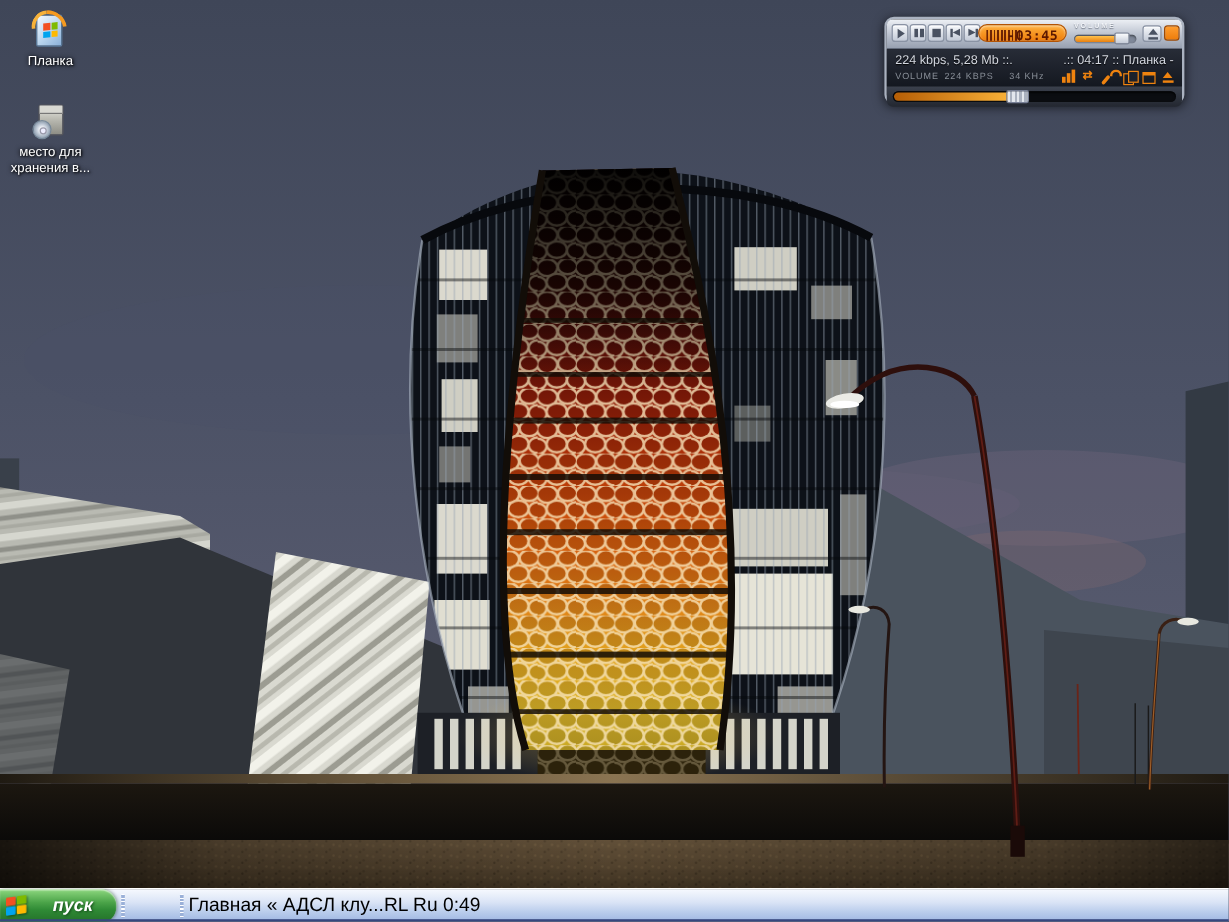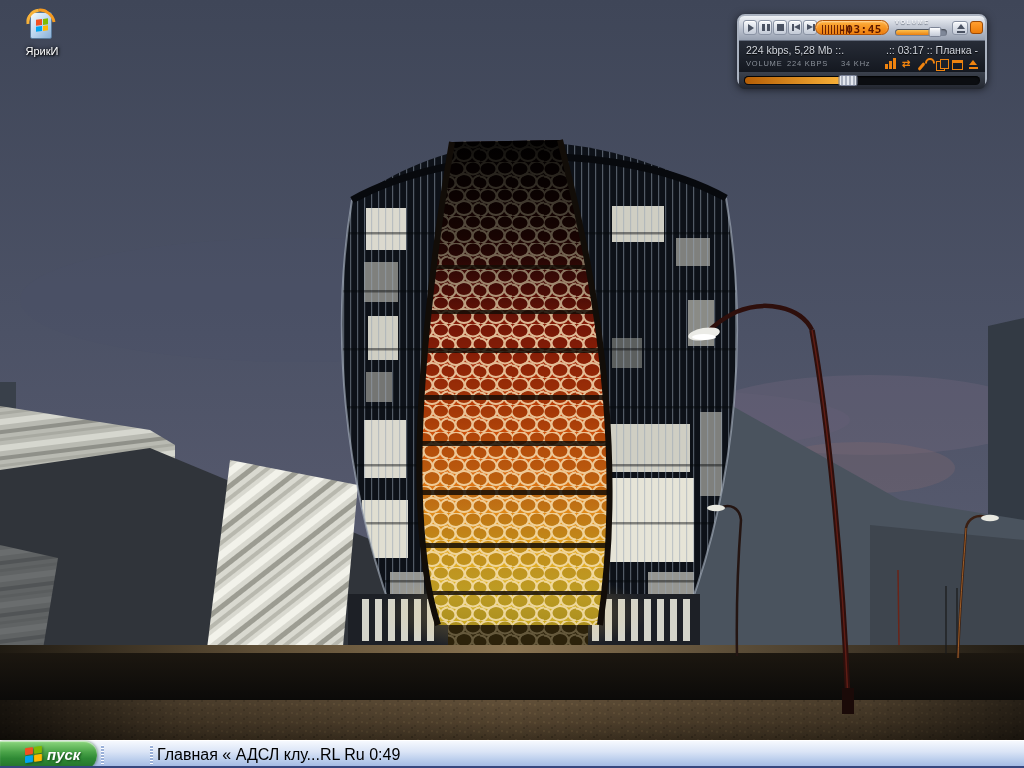--- a/index.html
+++ b/index.html
@@ -83,21 +83,21 @@
   .mi-eject::before{content:"";position:absolute;left:1px;top:1px;border-bottom:5px solid #ef830f;border-left:4.5px solid transparent;border-right:4.5px solid transparent}
   .mi-eject::after{content:"";position:absolute;left:1px;top:8px;width:9px;height:2px;background:#ef830f}
   .wa-seek{position:relative;height:17px;background:linear-gradient(180deg,#3b414d,#232730);border-radius:0 0 5px 5px}
   .wa-track{position:absolute;left:5px;right:5px;top:4px;height:9px;background:#0b0d11;border-radius:5px;box-shadow:inset 0 1px 2px #000}
   .wa-seek-fill{position:absolute;left:1px;top:1px;height:7px;background:linear-gradient(90deg,#b55e06,#ffb83c);border-radius:4px}
   .wa-seek-thumb{position:absolute;top:-1px;width:19px;height:11px;transform:translateX(-50%);background:repeating-linear-gradient(90deg,#e3e7ee 0 2px,#aab1bf 2px 4px);border:1px solid #788096;border-radius:2px}
 
   
   .taskbar{position:absolute;left:0;bottom:0;width:1024px;height:28px;background:linear-gradient(180deg,#f6f9fe,#dae4f6 40%,#bacdec 70%,#9fb7e2);border-top:1px solid #fff;display:flex;align-items:center}
   .taskbar::after{content:"";position:absolute;left:0;bottom:0;width:100%;height:2px;background:#37477e}
-  .start-btn{position:relative;height:28px;width:97px;border-radius:0 13px 13px 0;background:linear-gradient(180deg,#8ed87f,#4aa348 40%,#2f8a35 62%,#237029);box-shadow:inset 0 1px 1px rgba(255,255,255,.55),1px 0 3px rgba(0,40,0,.4);display:flex;align-items:center;padding-left:25px;gap:5px}
+  .start-btn{position:relative;height:28px;width:97px;border-radius:0 13px 13px 0;background:linear-gradient(180deg,#8ed87f,#4aa348 40%,#2f8a35 62%,#237029);box-shadow:inset 0 1px 1px rgba(255,255,255,.55),1px 0 3px rgba(0,40,0,.4);display:flex;align-items:center;padding-left:5px;gap:22px}
   .start-label{color:#fff;font-weight:bold;font-style:italic;font-size:15px;text-shadow:1px 1px 2px #174d1c}
   .win-flag{position:relative;width:17px;height:15px;display:grid;grid-template:1fr 1fr / 1fr 1fr;gap:1.5px;transform:skewY(-8deg);filter:drop-shadow(1px 1px 1px rgba(0,0,0,.4))}
   .win-flag i{display:block;border-radius:1px}
   .wf1{background:#f25022}.wf2{background:#7fba00}.wf3{background:#00a4ef}.wf4{background:#ffb900}
   .ql-sep{width:3px;height:20px;margin:0 4px;background:repeating-linear-gradient(180deg,#ffffff 0 1px,#9ab0d8 1px 3px);border-radius:1px}
   .quick-launch{display:flex;align-items:center;gap:6px;padding:0 2px}
   .ffx{position:relative;width:16px;height:16px;border-radius:50%;background:radial-gradient(circle at 38% 34%,#9ad0f8 0%,#49a&0;display:inline-block}
   .ffx{background:radial-gradient(circle at 38% 34%,#9ad0f8 0%,#3a84d8 48%,#1a4a9a 78%)}
   .ffx::after{content:"";position:absolute;inset:-1px;border-radius:50%;border:3px solid transparent;border-right-color:#f08018;border-bottom-color:#e85c10;transform:rotate(20deg)}
   .ffx.small{width:14px;height:14px}
@@ -344,23 +344,33 @@
     <div class="di-img">
       <span class="box"></span>
       <span class="flag">
           <i class="f1"></i>
           <i class="f2"></i>
           <i class="f3"></i>
           <i class="f4"></i>
         </span>
       <span class="ring"></span>
     </div>
-    <div class="di-label">ЯрикИ</div>
-  </div>
-
+    <div class="di-label">Планка</div>
+  </div>
+
+  <div class="desktop-icon icon-box" style="left:6px;top:84px">
+    <div class="di-img">
+      <span class="carton"></span>
+        <span class="cd"></span>
+    </div>
+    <div class="di-label">
+      <div>место для</div>
+      <div>хранения в...</div>
+    </div>
+  </div>
 
 
 
   <div class="winamp">
     <div class="wa-top">
       <div class="wa-btn" style="left:4px">
           <span class="g-play"></span>
         </div>
       <div class="wa-btn" style="left:19px">
           <span class="g-pause"></span>
@@ -387,21 +397,21 @@
       </div>
       <div class="wa-btn wa-eject">
           <span class="g-ejtri"></span>
           <span class="g-ejbar"></span>
         </div>
       <div class="wa-shade"><span class="g-corner"></span></div>
     </div>
     <div class="wa-info">
       <div class="wa-r2">
         <span>224 kbps, 5,28 Mb ::.</span>
-        <span>.:: 03:17 :: Планка -</span>
+        <span>.:: 04:17 :: Планка -</span>
       </div>
       <div class="wa-r3">
         <span class="t1">VOLUME</span>
         <span class="t2">224 KBPS</span>
         <span class="t3">34 KHz</span>
         <span class="wa-icons">
           <span class="mi mi-bars">
               <i></i>
               <i></i>
               <i></i>

